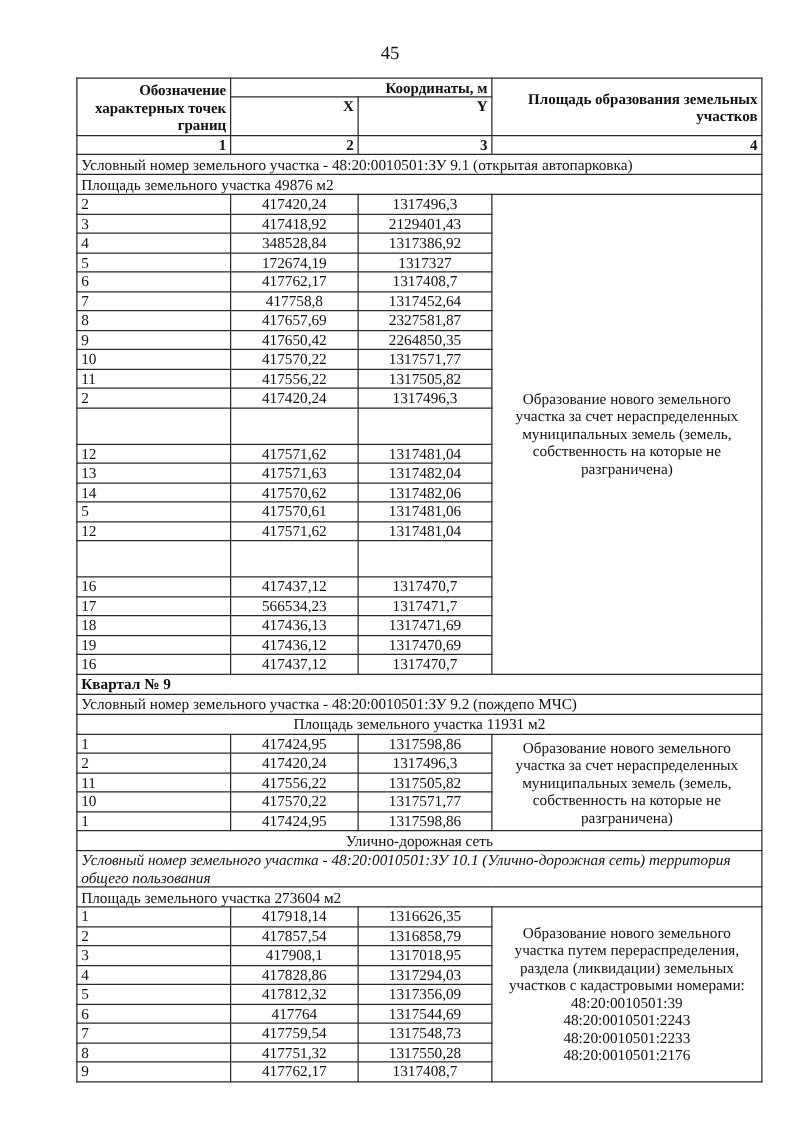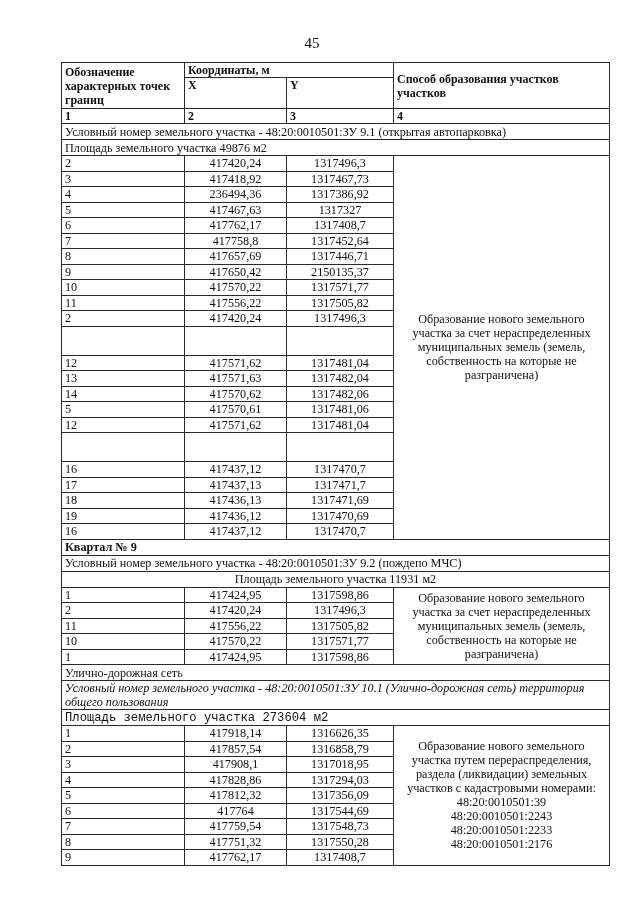--- a/index.html
+++ b/index.html
@@ -4,21 +4,21 @@
   <style>
     html, body { margin: 0; padding: 0; background: #ffffff; }
     body { width: 640px; height: 905px; position: relative; overflow: hidden;
            font-family: "Liberation Serif", "DejaVu Serif", serif; color: #111; }
     .page-num { position: absolute; top: 35px; left: 0; width: 624px; text-align: center;
                 font-size: 15px; }
     table.doc { position: absolute; top: 62px; left: 61px; width: 548px;
                 border-collapse: collapse; table-layout: fixed; font-size: 12.2px; }
     table.doc td, table.doc th { border: 1px solid #2a2a2a; padding: 0 3px; line-height: 14px;
                                  vertical-align: middle; }
-    table.doc th { font-weight: bold; text-align: left; font-size: 12px; line-height: 14px; }
+    table.doc th { font-weight: bold; text-align: right; font-size: 12px; line-height: 14px; }
     col.c1 { width: 123px; } col.c2 { width: 102px; } col.c3 { width: 107px; } col.c4 { width: 216px; }
     td.num { text-align: center; }
     td.pt { text-align: left; }
     td.span { text-align: left; }
     td.method { text-align: center; vertical-align: top; padding: 3px 4px 0 4px; line-height: 18px;
                 border-bottom: 1px solid #2a2a2a; }
     tr.data td { height: 14.5px; }
     tr.blank td.pt, tr.blank td.num { height: 28px; }
     .idx th { height: 12px; line-height: 12px; }
     .mline { display: block; text-align: center; }
@@ -32,21 +32,21 @@
   <colgroup>
       <col class="c1">
       <col class="c2">
       <col class="c3">
       <col class="c4">
     </colgroup>
   <thead>
     <tr>
       <th rowspan="2">Обозначение характерных точек границ</th>
       <th colspan="2">Координаты, м</th>
-      <th rowspan="2">Способ образования участков участков</th>
+      <th rowspan="2">Площадь образования земельных участков</th>
     </tr>
     <tr>
       <th style="height:30px;vertical-align:top;">X</th>
       <th style="vertical-align:top;">Y</th>
     </tr>
     <tr class="idx">
       <th>1</th>
       <th>2</th>
       <th>3</th>
       <th>4</th>
@@ -67,51 +67,51 @@
           <span class="mline">Образование нового земельного</span>
           <span class="mline">участка за счет нераспределенных</span>
           <span class="mline">муниципальных земель (земель,</span>
           <span class="mline">собственность на которые не</span>
           <span class="mline">разграничена)</span>
         </td>
       </tr>
       <tr class="data">
         <td class="pt">3</td>
         <td class="num">417418,92</td>
-        <td class="num">1317467,73</td>
+        <td class="num">2129401,43</td>
       </tr>
       <tr class="data">
         <td class="pt">4</td>
-        <td class="num">236494,36</td>
+        <td class="num">348528,84</td>
         <td class="num">1317386,92</td>
       </tr>
       <tr class="data">
         <td class="pt">5</td>
-        <td class="num">417467,63</td>
+        <td class="num">172674,19</td>
         <td class="num">1317327</td>
       </tr>
       <tr class="data">
         <td class="pt">6</td>
         <td class="num">417762,17</td>
         <td class="num">1317408,7</td>
       </tr>
       <tr class="data">
         <td class="pt">7</td>
         <td class="num">417758,8</td>
         <td class="num">1317452,64</td>
       </tr>
       <tr class="data">
         <td class="pt">8</td>
         <td class="num">417657,69</td>
-        <td class="num">1317446,71</td>
+        <td class="num">2327581,87</td>
       </tr>
       <tr class="data">
         <td class="pt">9</td>
         <td class="num">417650,42</td>
-        <td class="num">2150135,37</td>
+        <td class="num">2264850,35</td>
       </tr>
       <tr class="data">
         <td class="pt">10</td>
         <td class="num">417570,22</td>
         <td class="num">1317571,77</td>
       </tr>
       <tr class="data">
         <td class="pt">11</td>
         <td class="num">417556,22</td>
         <td class="num">1317505,82</td>
@@ -156,21 +156,21 @@
         <td class="num"></td>
         <td class="num"></td>
       </tr>
       <tr class="data">
         <td class="pt">16</td>
         <td class="num">417437,12</td>
         <td class="num">1317470,7</td>
       </tr>
       <tr class="data">
         <td class="pt">17</td>
-        <td class="num">417437,13</td>
+        <td class="num">566534,23</td>
         <td class="num">1317471,7</td>
       </tr>
       <tr class="data">
         <td class="pt">18</td>
         <td class="num">417436,13</td>
         <td class="num">1317471,69</td>
       </tr>
       <tr class="data">
         <td class="pt">19</td>
         <td class="num">417436,12</td>
@@ -216,27 +216,27 @@
         <td class="pt">10</td>
         <td class="num">417570,22</td>
         <td class="num">1317571,77</td>
       </tr>
       <tr class="data">
         <td class="pt">1</td>
         <td class="num">417424,95</td>
         <td class="num">1317598,86</td>
       </tr>
       <tr>
-        <td colspan="4" class="span" style="height: 15px;">Улично-дорожная сеть</td>
+        <td colspan="4" class="span" style="height: 15px; text-align: center;">Улично-дорожная сеть</td>
       </tr>
       <tr>
         <td colspan="4" class="span" style="height: 15px; font-style: italic;">Условный номер земельного участка - 48:20:0010501:ЗУ 10.1 (Улично-дорожная сеть) территория общего пользования</td>
       </tr>
       <tr>
-        <td colspan="4" class="span" style="height: 15px; font-family: Liberation Mono, monospace;">Площадь земельного участка 273604 м2</td>
+        <td colspan="4" class="span" style="height: 15px;">Площадь земельного участка 273604 м2</td>
       </tr>
       <tr class="data">
         <td class="pt">1</td>
         <td class="num">417918,14</td>
         <td class="num">1316626,35</td>
         <td class="method" rowspan="9">
           <span class="mline">Образование нового земельного</span>
           <span class="mline">участка путем перераспределения,</span>
           <span class="mline">раздела (ликвидации) земельных</span>
           <span class="mline">участков с кадастровыми номерами:</span>

